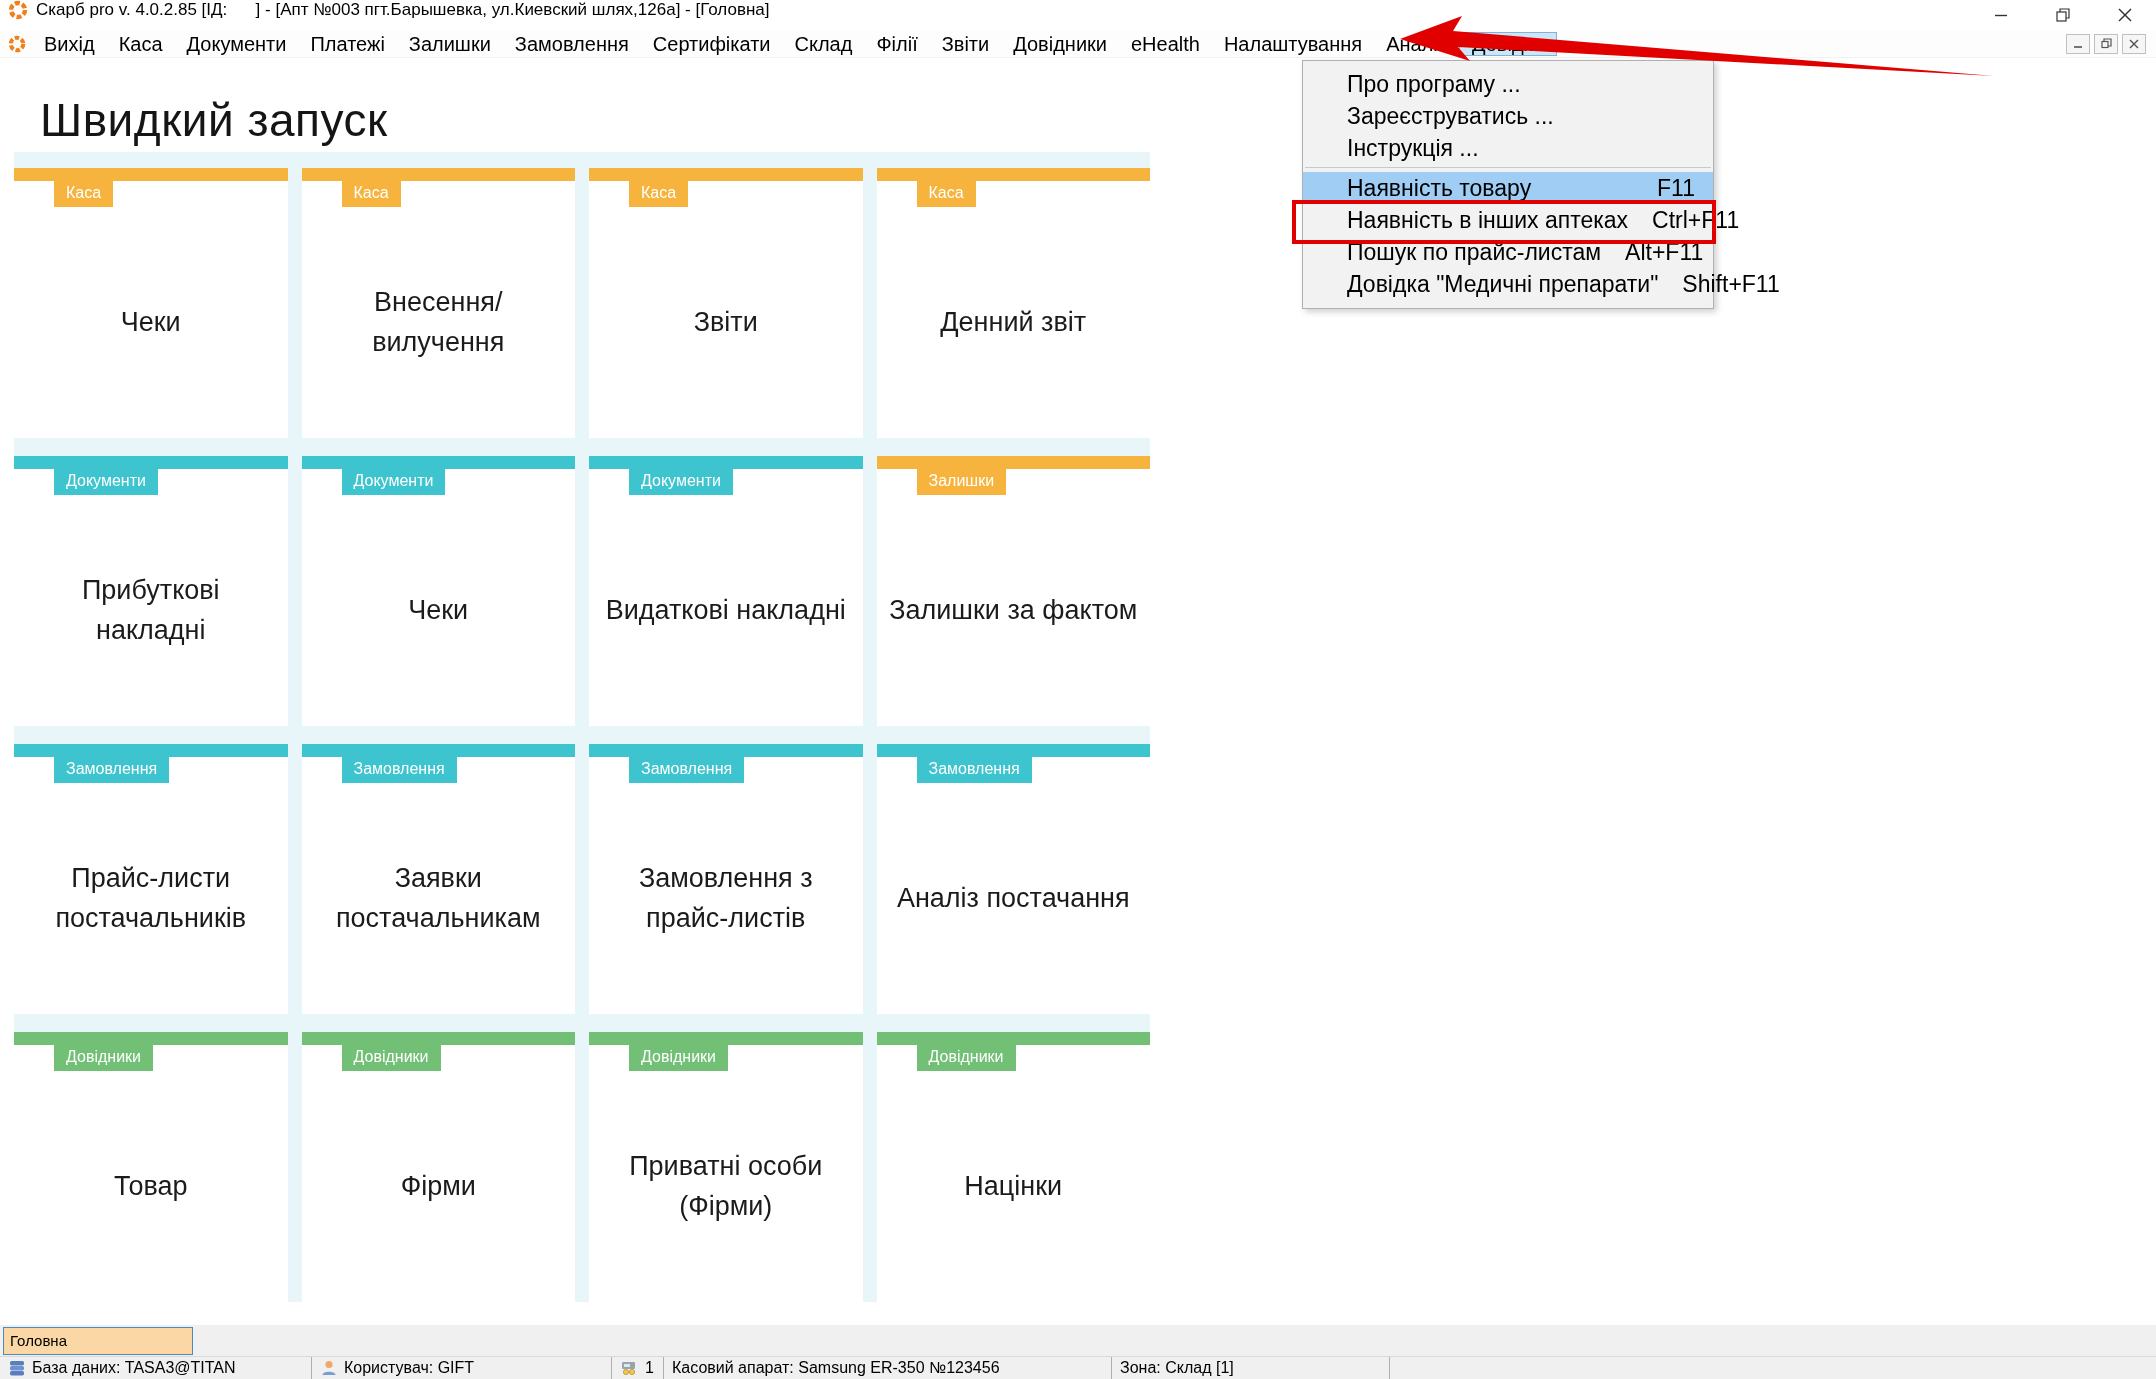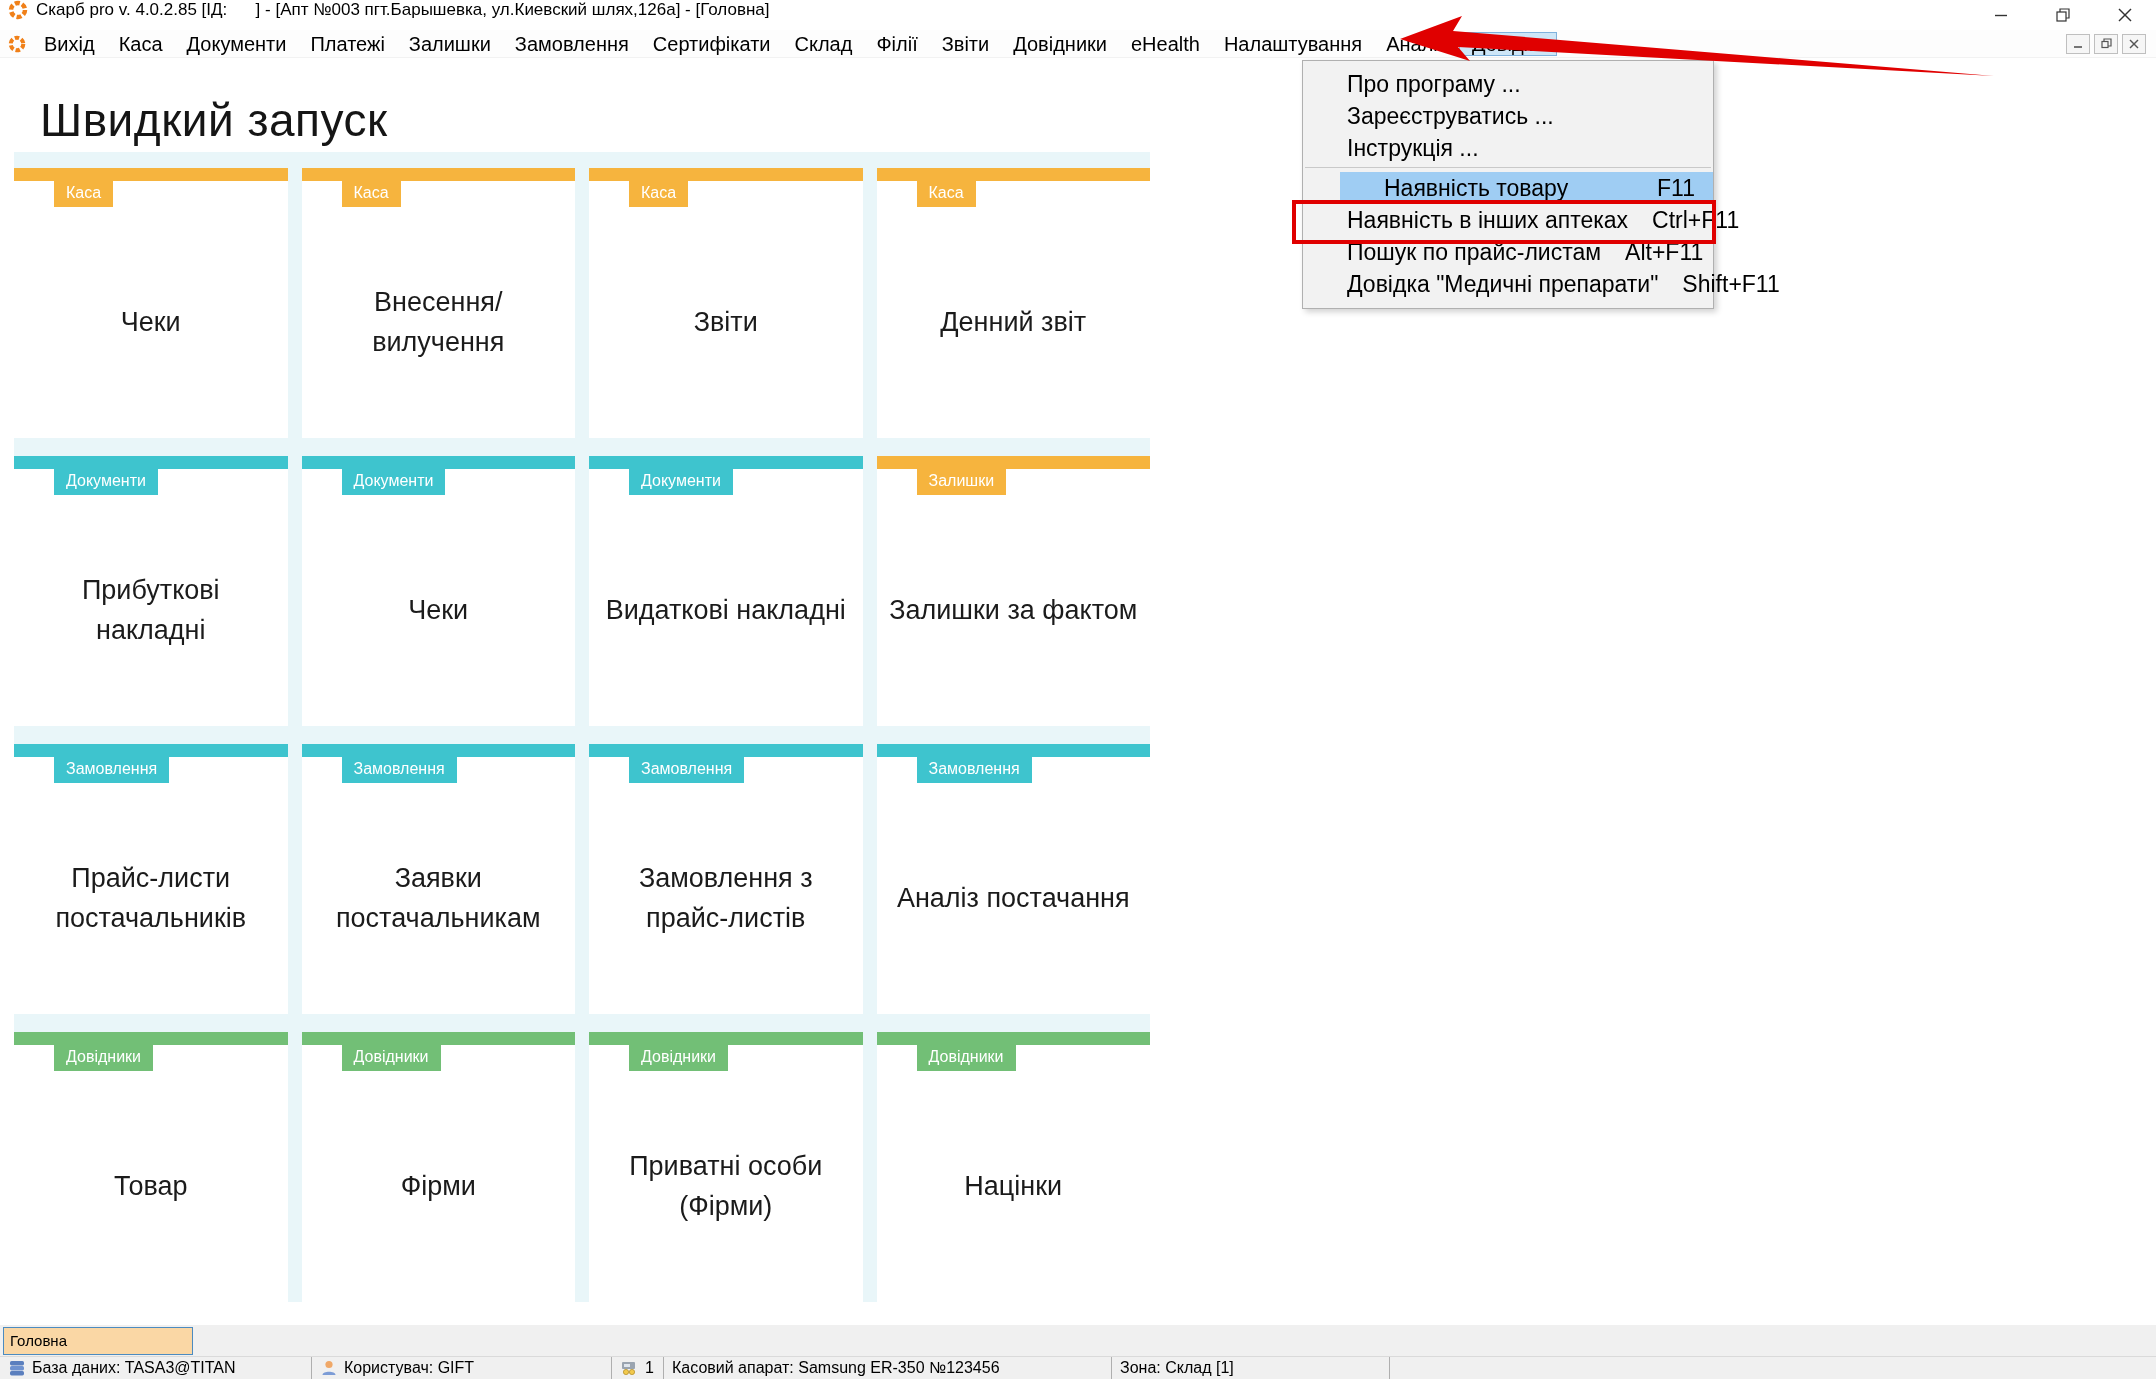--- a/index.html
+++ b/index.html
@@ -73,21 +73,21 @@
   .dropdown{
     position:absolute; left:1302px; top:60px; width:412px;
     background:#f2f2f2; border:1px solid #b0b0b0;
     box-shadow:3px 3px 6px rgba(0,0,0,0.18);
     padding:7px 0 8px; z-index:50;
   }
   .dd-item{
     height:32px; display:flex; align-items:center; justify-content:space-between;
     padding:0 18px 0 44px; font-size:23px; cursor:default; white-space:nowrap;
   }
-  .dd-item.highlighted{ background:#9fcdf3;margin-left:37px; }
+  .dd-item.highlighted{ background:#9fcdf3; }
   .dd-sep{ height:1px; background:#c9c9c9; margin:3px 2px 4px; }
   .dd-shortcut{ margin-left:24px; }
 
   
   .red-box{
     position:absolute; left:1292px; top:200px; width:424px; height:44px;
     border:4px solid #e00000; z-index:60; pointer-events:none;
   }
   .arrow-layer{
     position:absolute; left:0; top:0; width:2156px; height:1379px;

